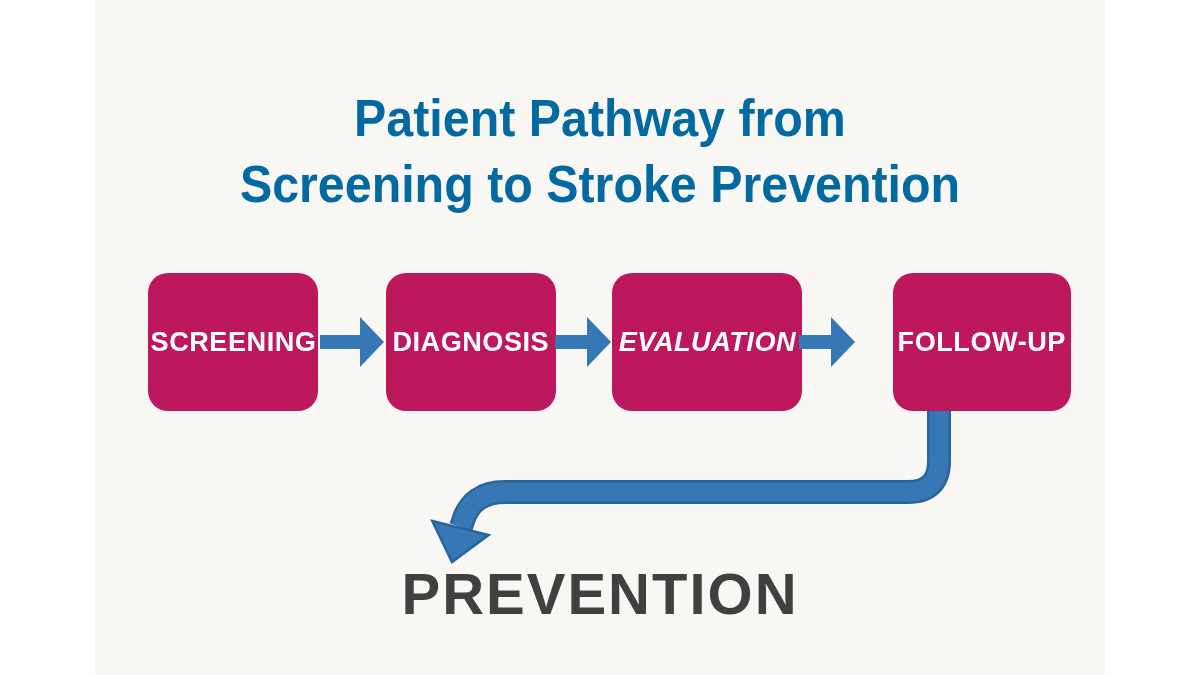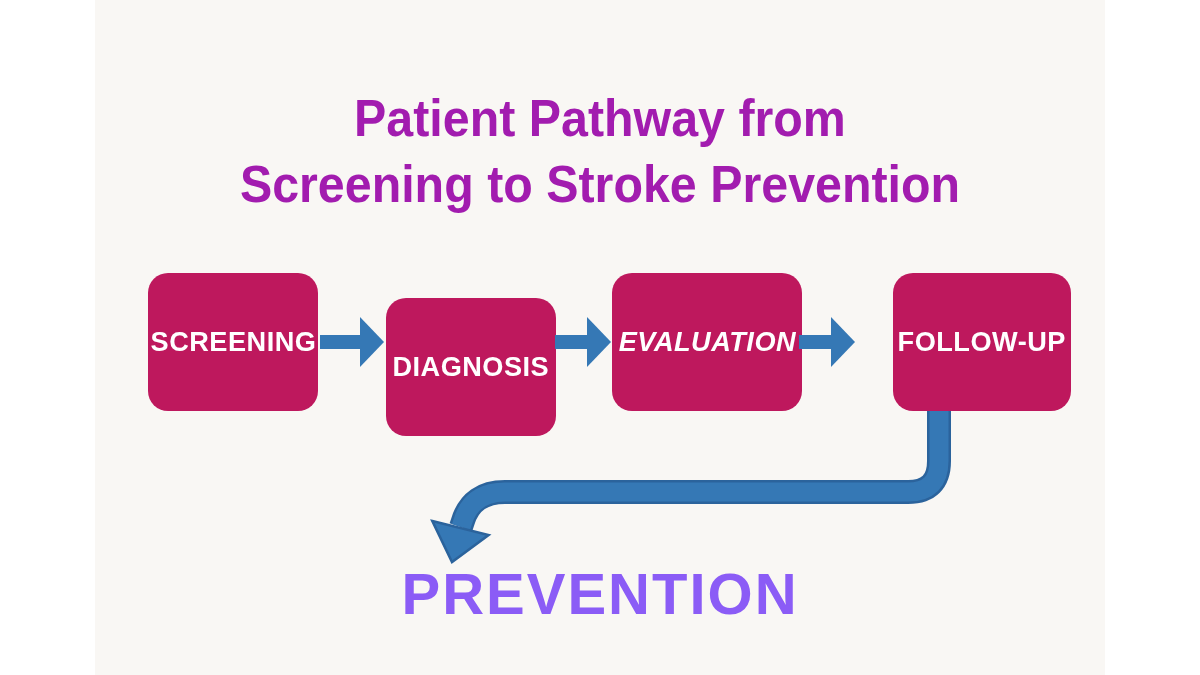--- a/index.html
+++ b/index.html
@@ -7,53 +7,53 @@
     width:1200px;height:675px;position:relative;overflow:hidden;
     background:#ffffff;
     font-family:"Liberation Sans", sans-serif;
   }
   .panel{
     position:absolute;left:95px;top:0;width:1010px;height:675px;
     background:#f9f7f4;
   }
   .title{
     position:absolute;left:95px;top:50px;width:1010px;
-    text-align:center;color:#a21caf;
+    text-align:center;color:#0369a1;
     font-weight:700;font-size:52px;line-height:66px;
     z-index:3;
   }
   .title .tline{
     display:block;transform:scaleX(0.93);transform-origin:50% 50%;
     white-space:nowrap;
   }
   .elbow-svg{
     position:absolute;left:0;top:0;width:1200px;height:675px;z-index:1;
   }
   .box{
     position:absolute;top:273px;height:138px;border-radius:20px;
     background:#be185d;z-index:2;
     display:flex;align-items:center;justify-content:center;
   }
   .box .lbl{
     color:#ffffff;font-weight:700;font-size:28px;letter-spacing:0.5px;
     white-space:nowrap;transform:scaleX(0.97);
   }
   .box1{left:148px;width:170px;}
-  .box2{left:386px;width:170px;margin-top:25px;}
+  .box2{left:386px;width:170px;}
   .box3{left:612px;width:190px;font-style:italic;}
   .box4{left:856px;width:178px;margin-left:37px;}
   .conn{
     position:absolute;top:317px;height:50px;z-index:2;
   }
   .conn1{left:320px;width:64px;}
   .conn2{left:555px;width:56px;}
   .conn3{left:799px;width:56px;}
   .outcome{
     position:absolute;left:95px;top:565px;width:1010px;
-    text-align:center;color:#8b5cf6;
+    text-align:center;color:#404040;
     font-weight:700;font-size:58px;line-height:58px;letter-spacing:2px;
     z-index:3;white-space:nowrap;
   }
 </style>
 </head>
 <body>
 
 <div class="panel"></div>
 
 <h1 class="title">

